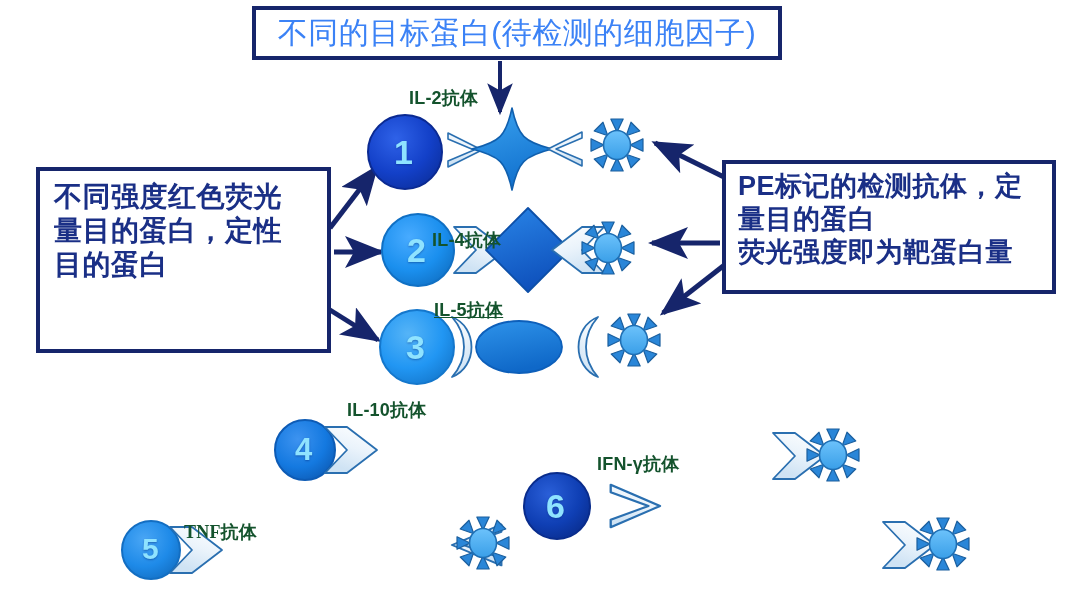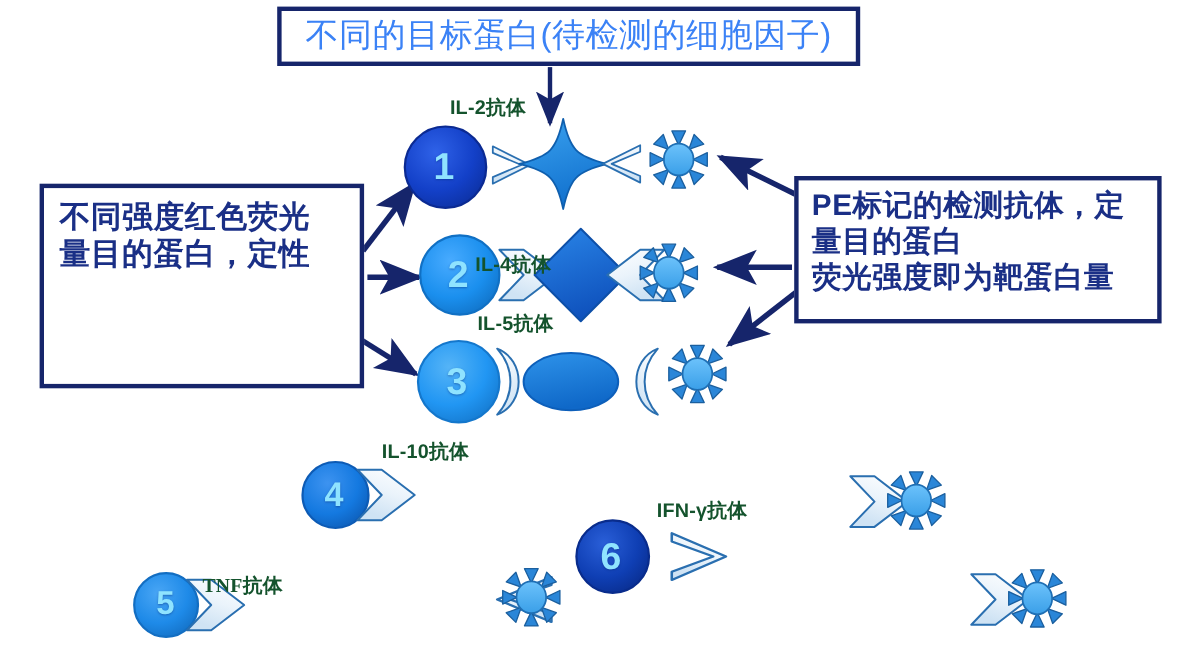--- a/index.html
+++ b/index.html
@@ -258,35 +258,36 @@
     </g>
   </svg>
 
   <div class="box" id="title-box">
     <span>不同的目标蛋白(待检测的细胞因子)</span>
   </div>
 
   <div class="box" id="left-box">
     <span class="ln">不同强度红色荧光</span>
     <span class="ln">量目的蛋白，定性</span>
+    <span class="ln">目的蛋白</span>
   </div>
 
   <div class="box" id="right-box">
     <span class="ln">PE标记的检测抗体，定</span>
     <span class="ln">量目的蛋白</span>
     <span class="ln">荧光强度即为靶蛋白量</span>
   </div>
 
   <div class="bead-num" style="left:394px;top:133px;">1</div>
   <div class="bead-num" style="left:407px;top:231px;">2</div>
   <div class="bead-num" style="left:406px;top:328px;">3</div>
   <div class="bead-num" style="left:295px;top:432px;font-size:31px;">4</div>
   <div class="bead-num" style="left:142px;top:532px;font-size:30px;">5</div>
   <div class="bead-num" style="left:546px;top:487px;">6</div>
 
   <div class="ab-label" style="left:409px;top:86px;">IL-2抗体</div>
   <div class="ab-label" style="left:432px;top:200px;margin-top:28px;">IL-4抗体</div>
-  <div class="ab-label" style="left:434px;top:282px;">IL-5抗体</div>
+  <div class="ab-label" style="left:434px;top:298px;text-decoration:underline;">IL-5抗体</div>
   <div class="ab-label" style="left:347px;top:398px;">IL-10抗体</div>
   <div class="ab-label" style="left:184px;top:520px;font-family:Liberation Serif, serif;">TNF抗体</div>
   <div class="ab-label" style="left:597px;top:452px;">IFN-γ抗体</div>
 
 </div>
 
 </body></html>

